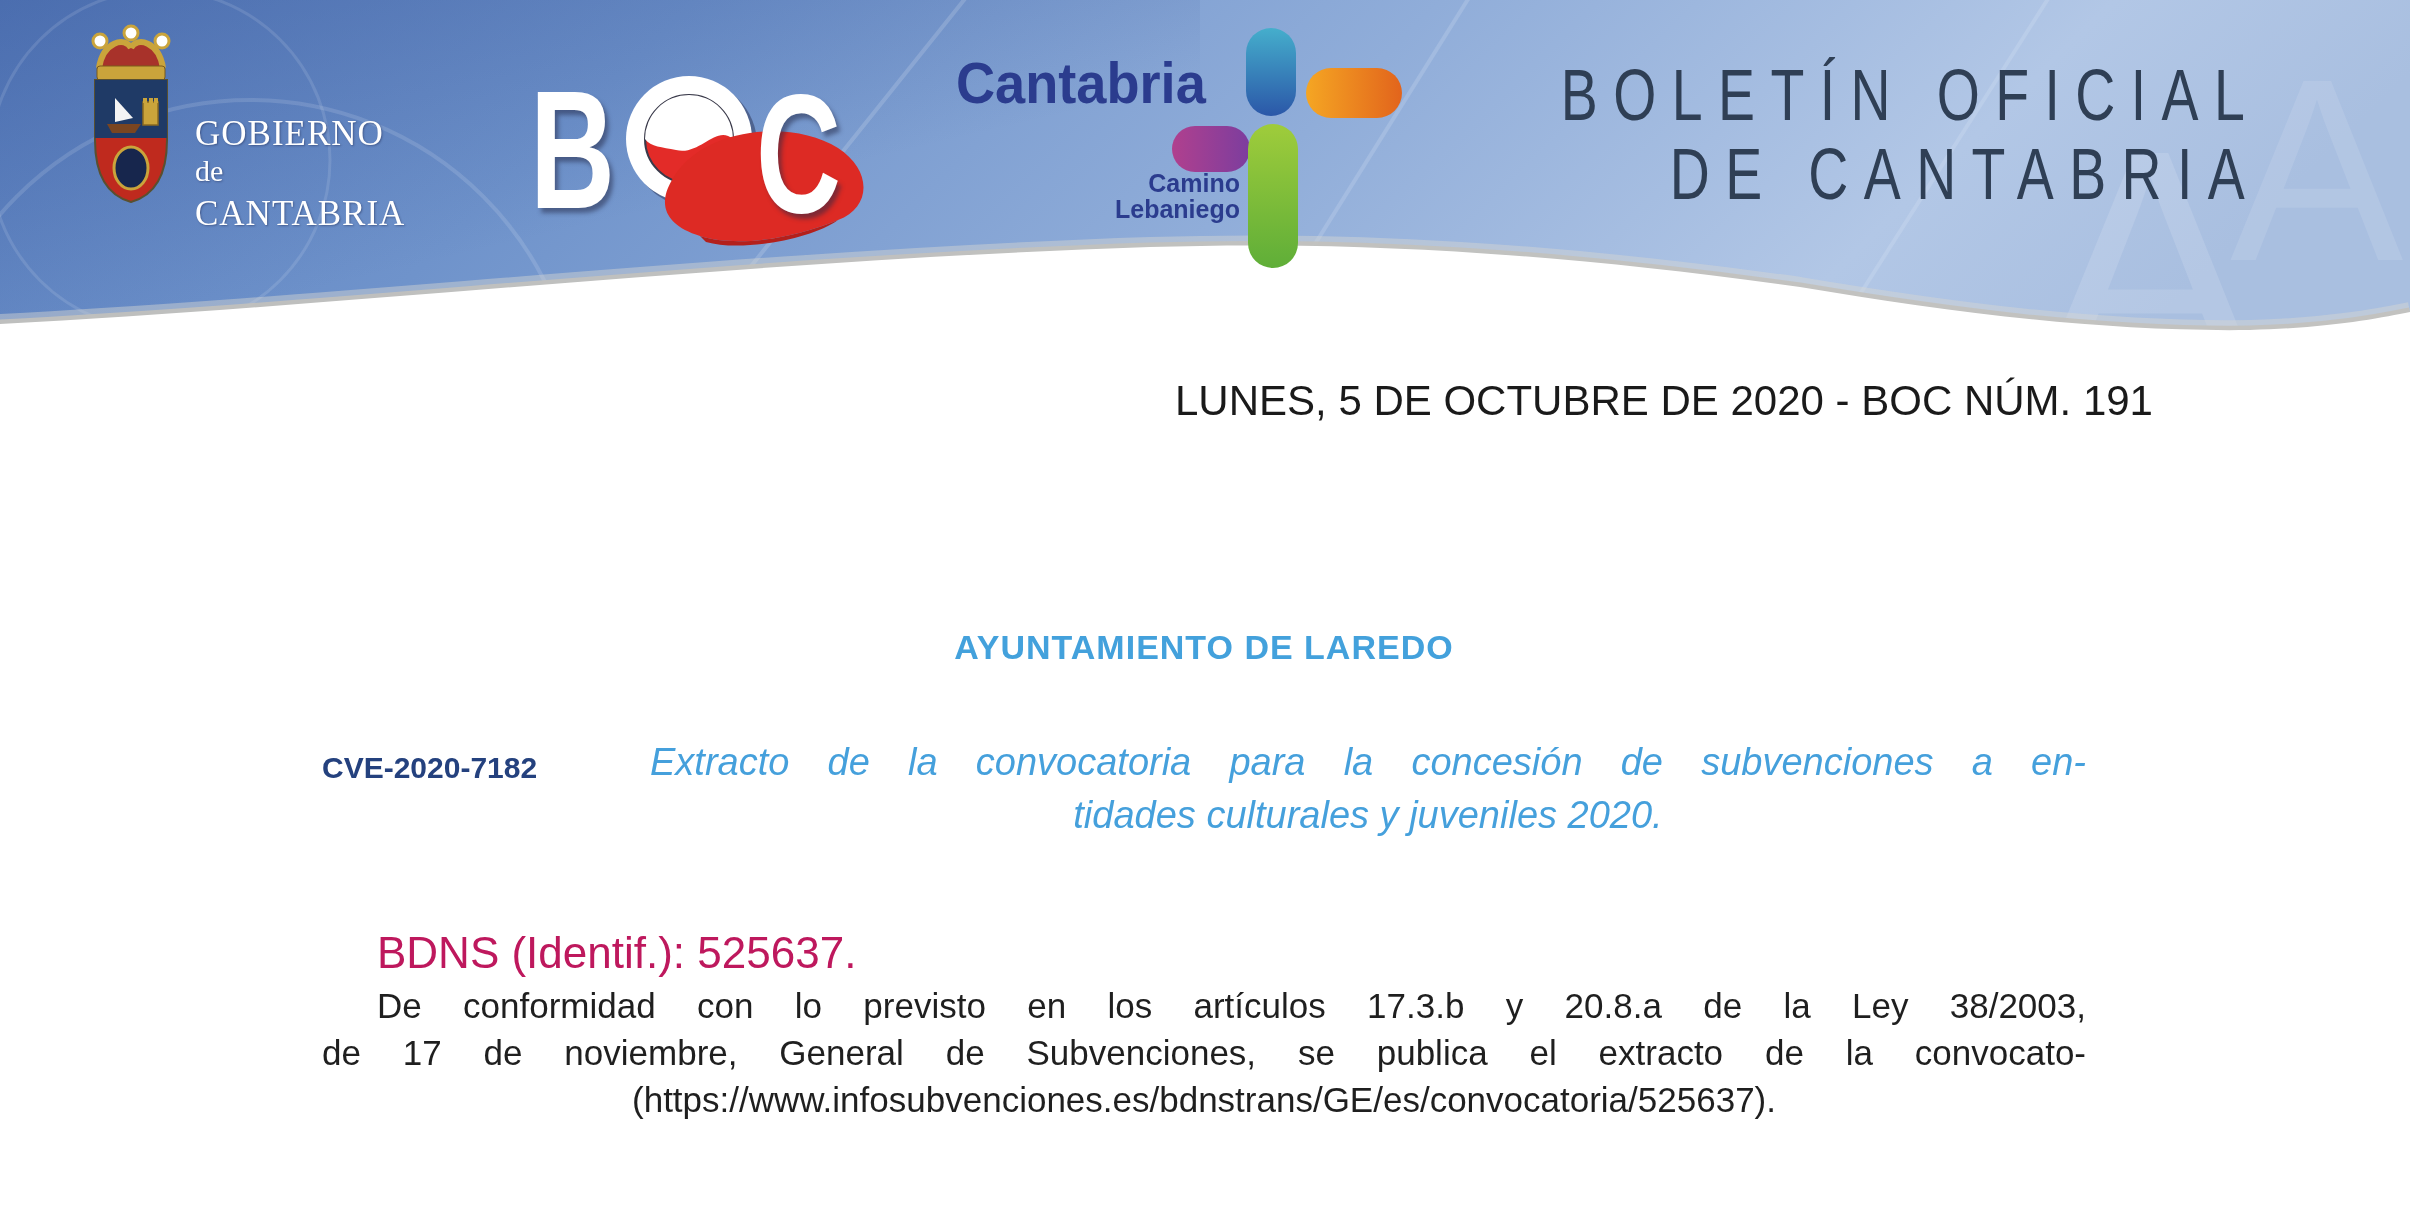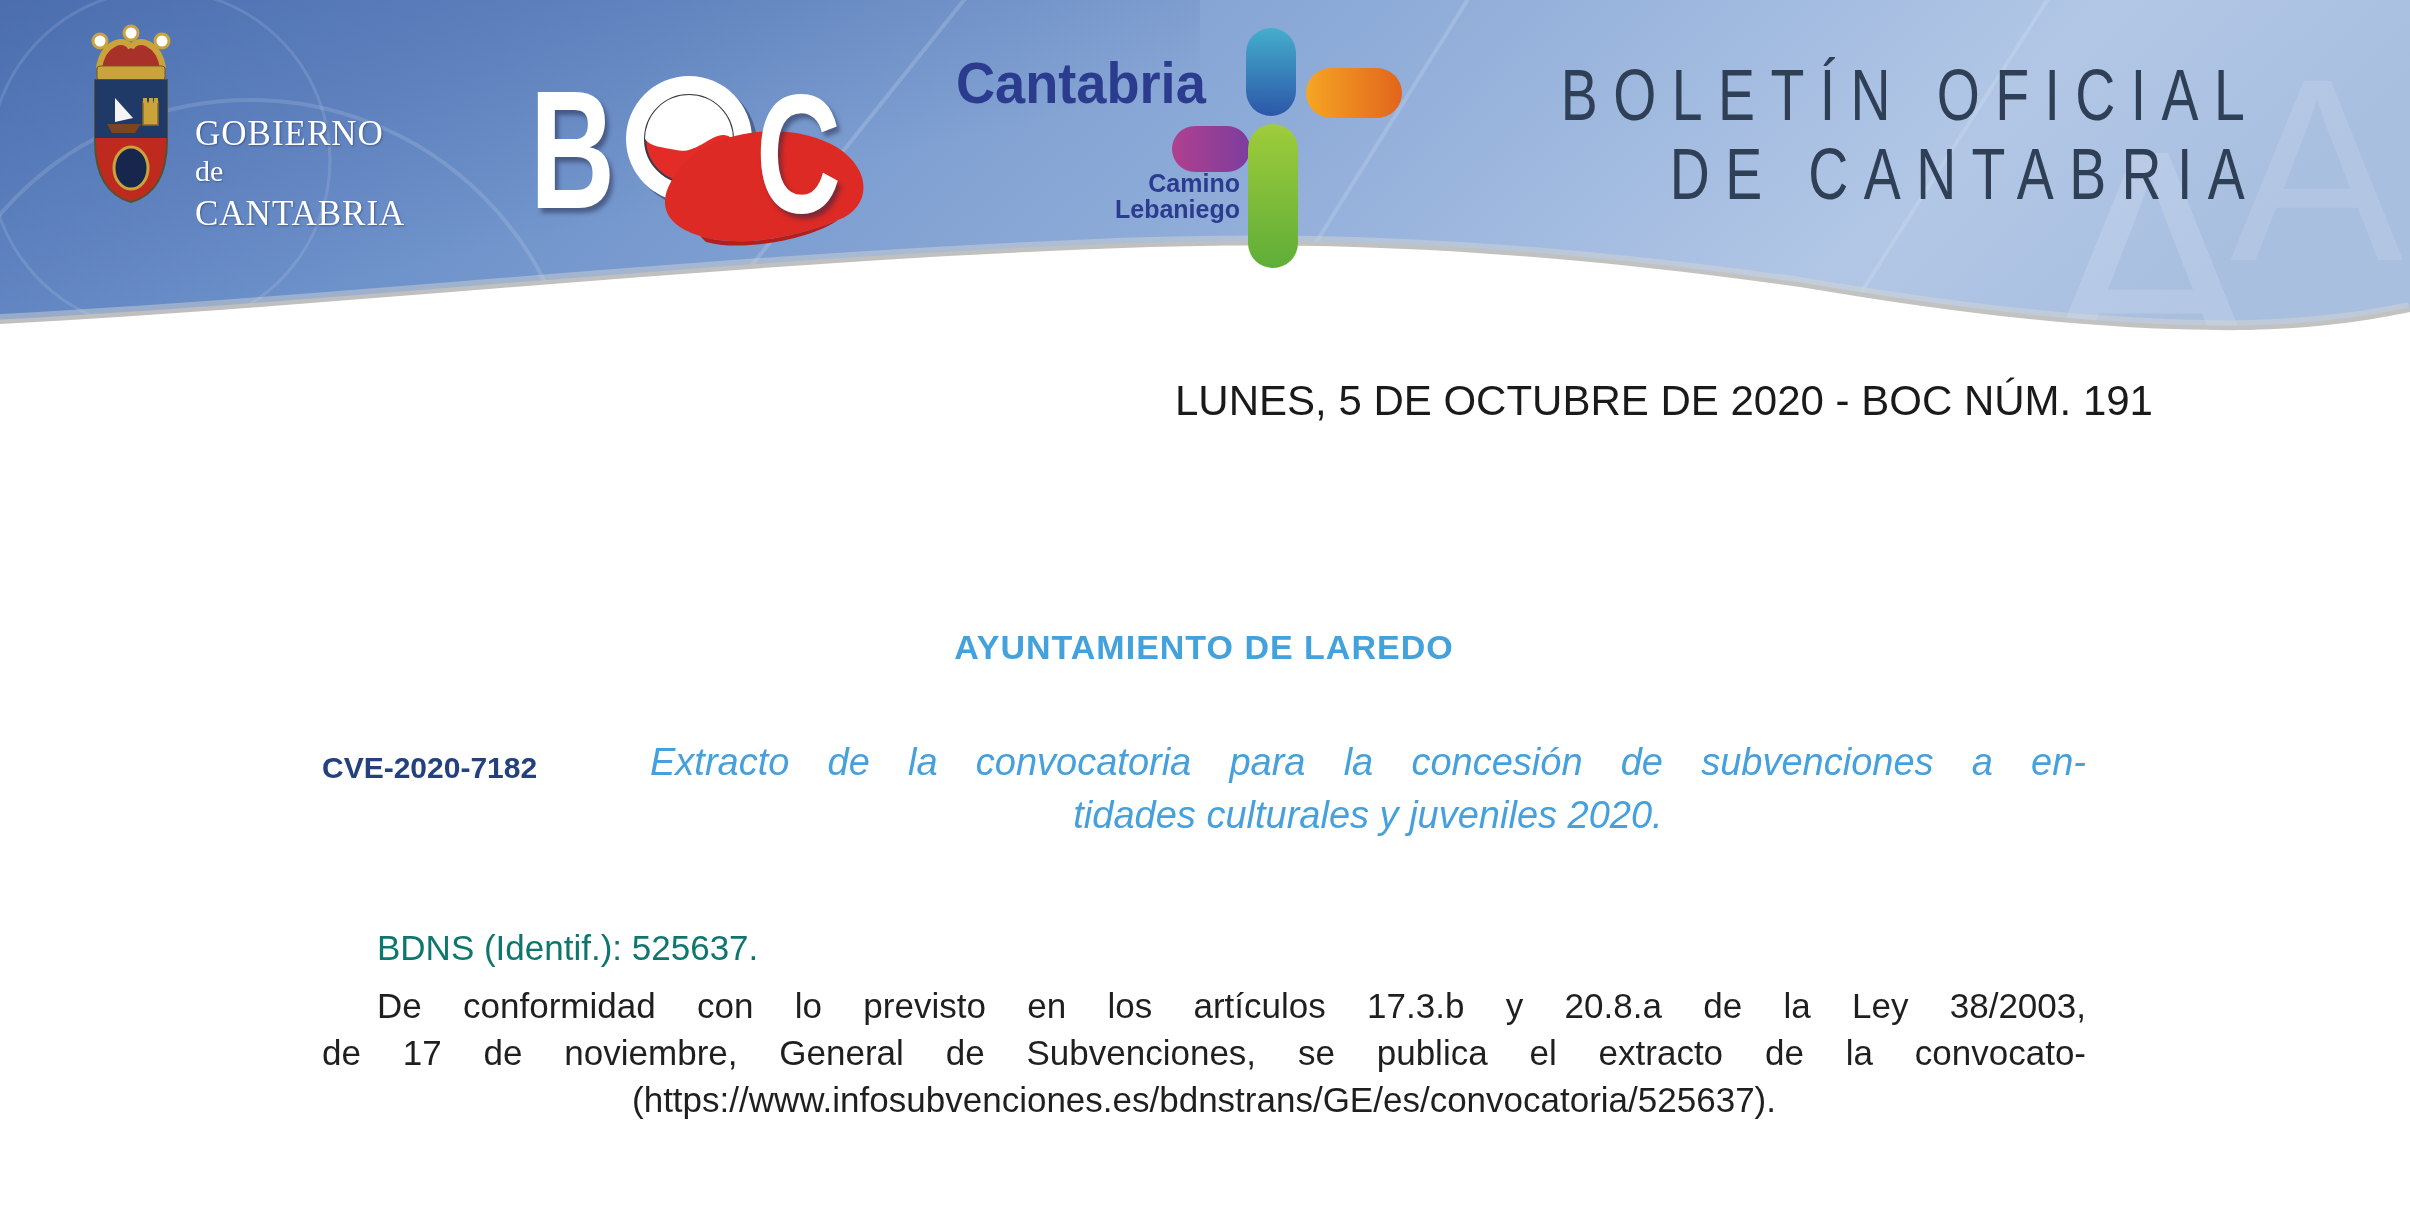--- a/index.html
+++ b/index.html
@@ -32,21 +32,21 @@
   .masthead div{font-size:72px;line-height:79px;letter-spacing:20px;font-weight:400;}
   
   .dateline{position:absolute;left:1175px;top:377px;width:912px;text-align:right;
             font-size:42px;color:#1a1a1a;white-space:nowrap;}
   
   .org-title{position:absolute;left:322px;top:628px;width:1764px;text-align:center;
              font-size:34px;font-weight:bold;color:#43a1dc;letter-spacing:1px;}
   .cve{position:absolute;left:322px;top:751px;font-size:30px;font-weight:bold;color:#24417e;}
   .summary{position:absolute;left:650px;top:736px;width:1436px;font-style:italic;
            font-size:38px;line-height:53px;color:#45a0dc;}
-  .bdns{position:absolute;left:377px;top:928px;font-size:35px;color:#0f766e;}
+  .bdns{position:absolute;left:377px;top:928px;font-size:44px;color:#be185d;}
   .paragraph{position:absolute;left:322px;top:982px;width:1764px;font-size:35px;
              line-height:47px;color:#1f1f1f;}
   .jline{text-align:justify;text-align-last:justify;white-space:normal;}
   .indent{text-indent:55px;}
   .plain{text-align:center;}
 </style>
 </head>
 <body>
 
 <div class="page">

